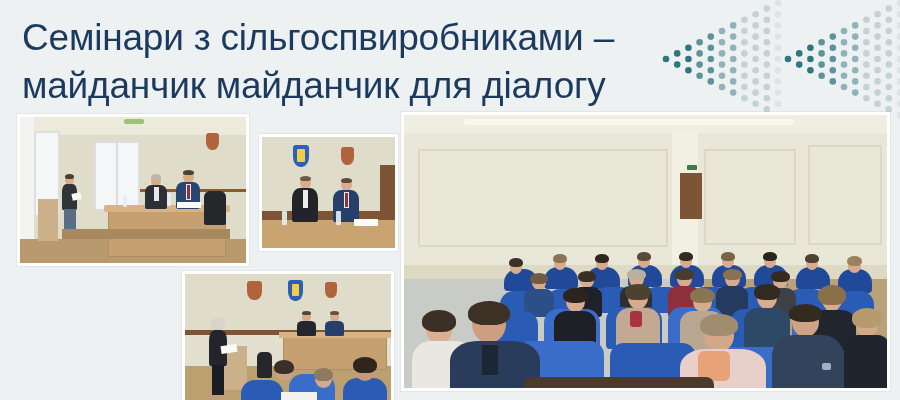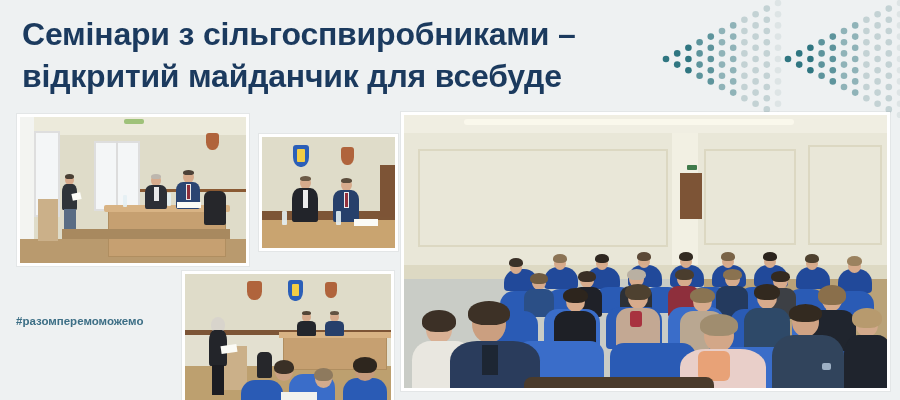--- a/index.html
+++ b/index.html
@@ -16,22 +16,22 @@
     width:240px; height:118px;
     overflow:hidden; pointer-events:none;
   }
 
   
   #title-block {
     position:absolute; left:22px; top:14px;
     width:640px;
   }
   .title-line {
-    font-size:32px;
-    font-weight:bold;
+    font-size:37px;
+    font-weight:normal;
     color:#1b3a5e;
     line-height:1.30;
     letter-spacing:-0.2px;
     white-space:nowrap;
   }
 
   
   .photo {
     position:absolute;
     background:#c9ccc6;
@@ -228,21 +228,21 @@
         <circle cx="240.0" cy="81.4" r="3.3" fill="#dde4e5"></circle>
         <circle cx="240.0" cy="92.6" r="3.3" fill="#dde4e5"></circle>
         <circle cx="240.0" cy="103.8" r="3.3" fill="#dde4e5"></circle>
         <circle cx="240.0" cy="115.0" r="3.3" fill="#dde4e5"></circle>
       </g>
   </svg>
 </div>
 
 <div id="title-block">
   <div class="title-line">Семінари з сільгоспвиробниками –</div>
-  <div class="title-line">відкритий майданчик для всебуде</div>
+  <div class="title-line">майданчик майданчик для діалогу</div>
 </div>
 
 <div class="photo" id="photo-hall-podium">
   <div class="scene">
     <div class="wall-top" style="left:0;top:0;width:100%;height:18px;background:#eceadb;"></div>
     <div class="wall" style="left:0;top:18px;width:100%;height:104px;"></div>
     <div class="floor" style="left:0;top:122px;width:100%;height:30px;"></div>
     <div class="ph-abs" style="left:0;top:0;width:14px;height:122px;background:#f3f4f1;"></div>
 
     <div class="window" style="left:14px;top:14px;width:26px;height:86px;"></div>
@@ -546,14 +546,13 @@
       <div class="head" style="left:12px;top:2px;width:22px;height:24px;background:#d2a98b;"></div>
       <div class="hair" style="left:8px;top:-3px;width:30px;height:20px;background:#b79a6e;"></div>
       <div class="body" style="left:0;top:24px;width:48px;height:62px;background:#1f242d;"></div>
     </div>
 
     <div class="ph-abs" style="left:120px;top:262px;width:190px;height:28px;background:#4a3b2c;border-radius:8px 8px 0 0;"></div>
   </div>
 </div>
 
 <div id="hashtags">
-  <div class="hashtag">#разомперемоможемо</div>
 </div>
 
 </body></html>

